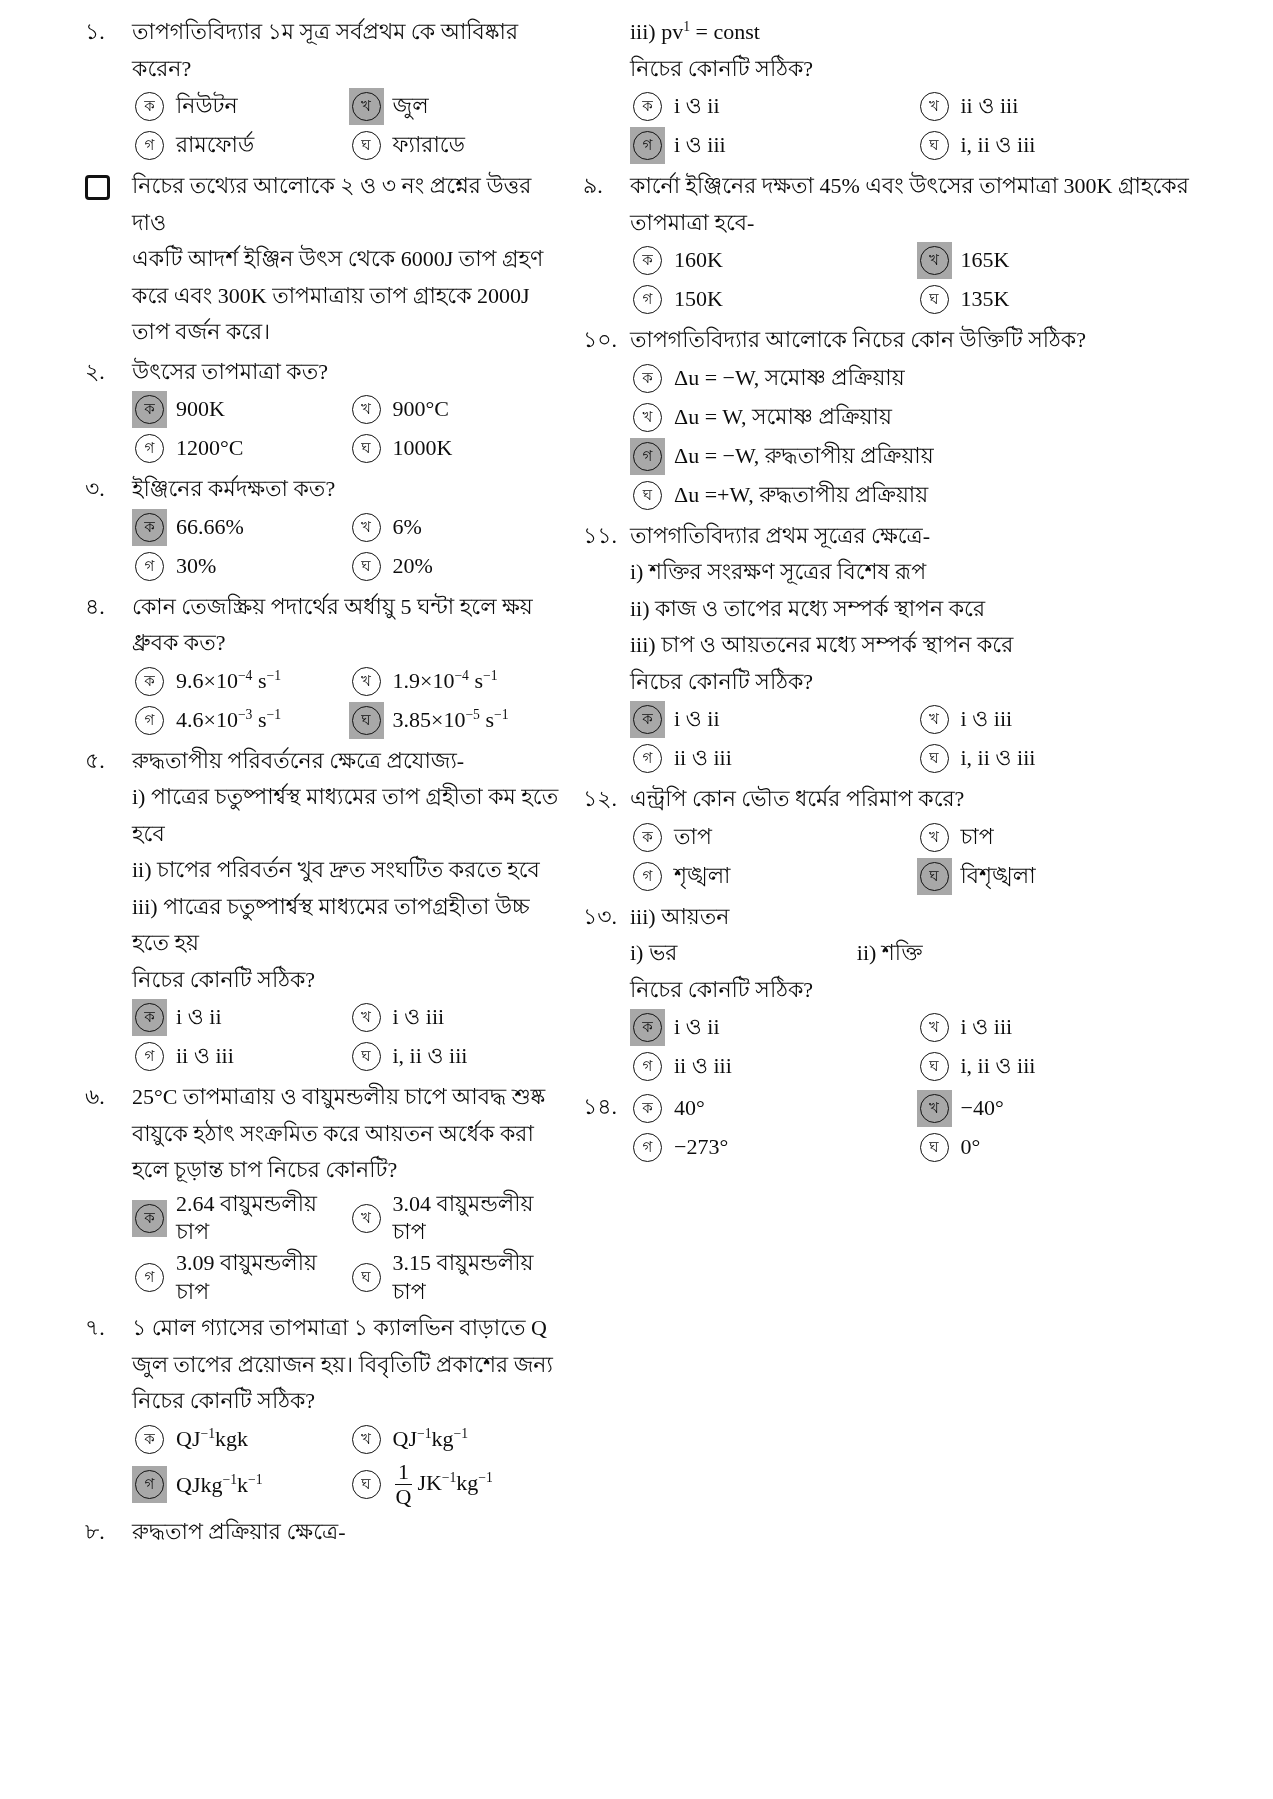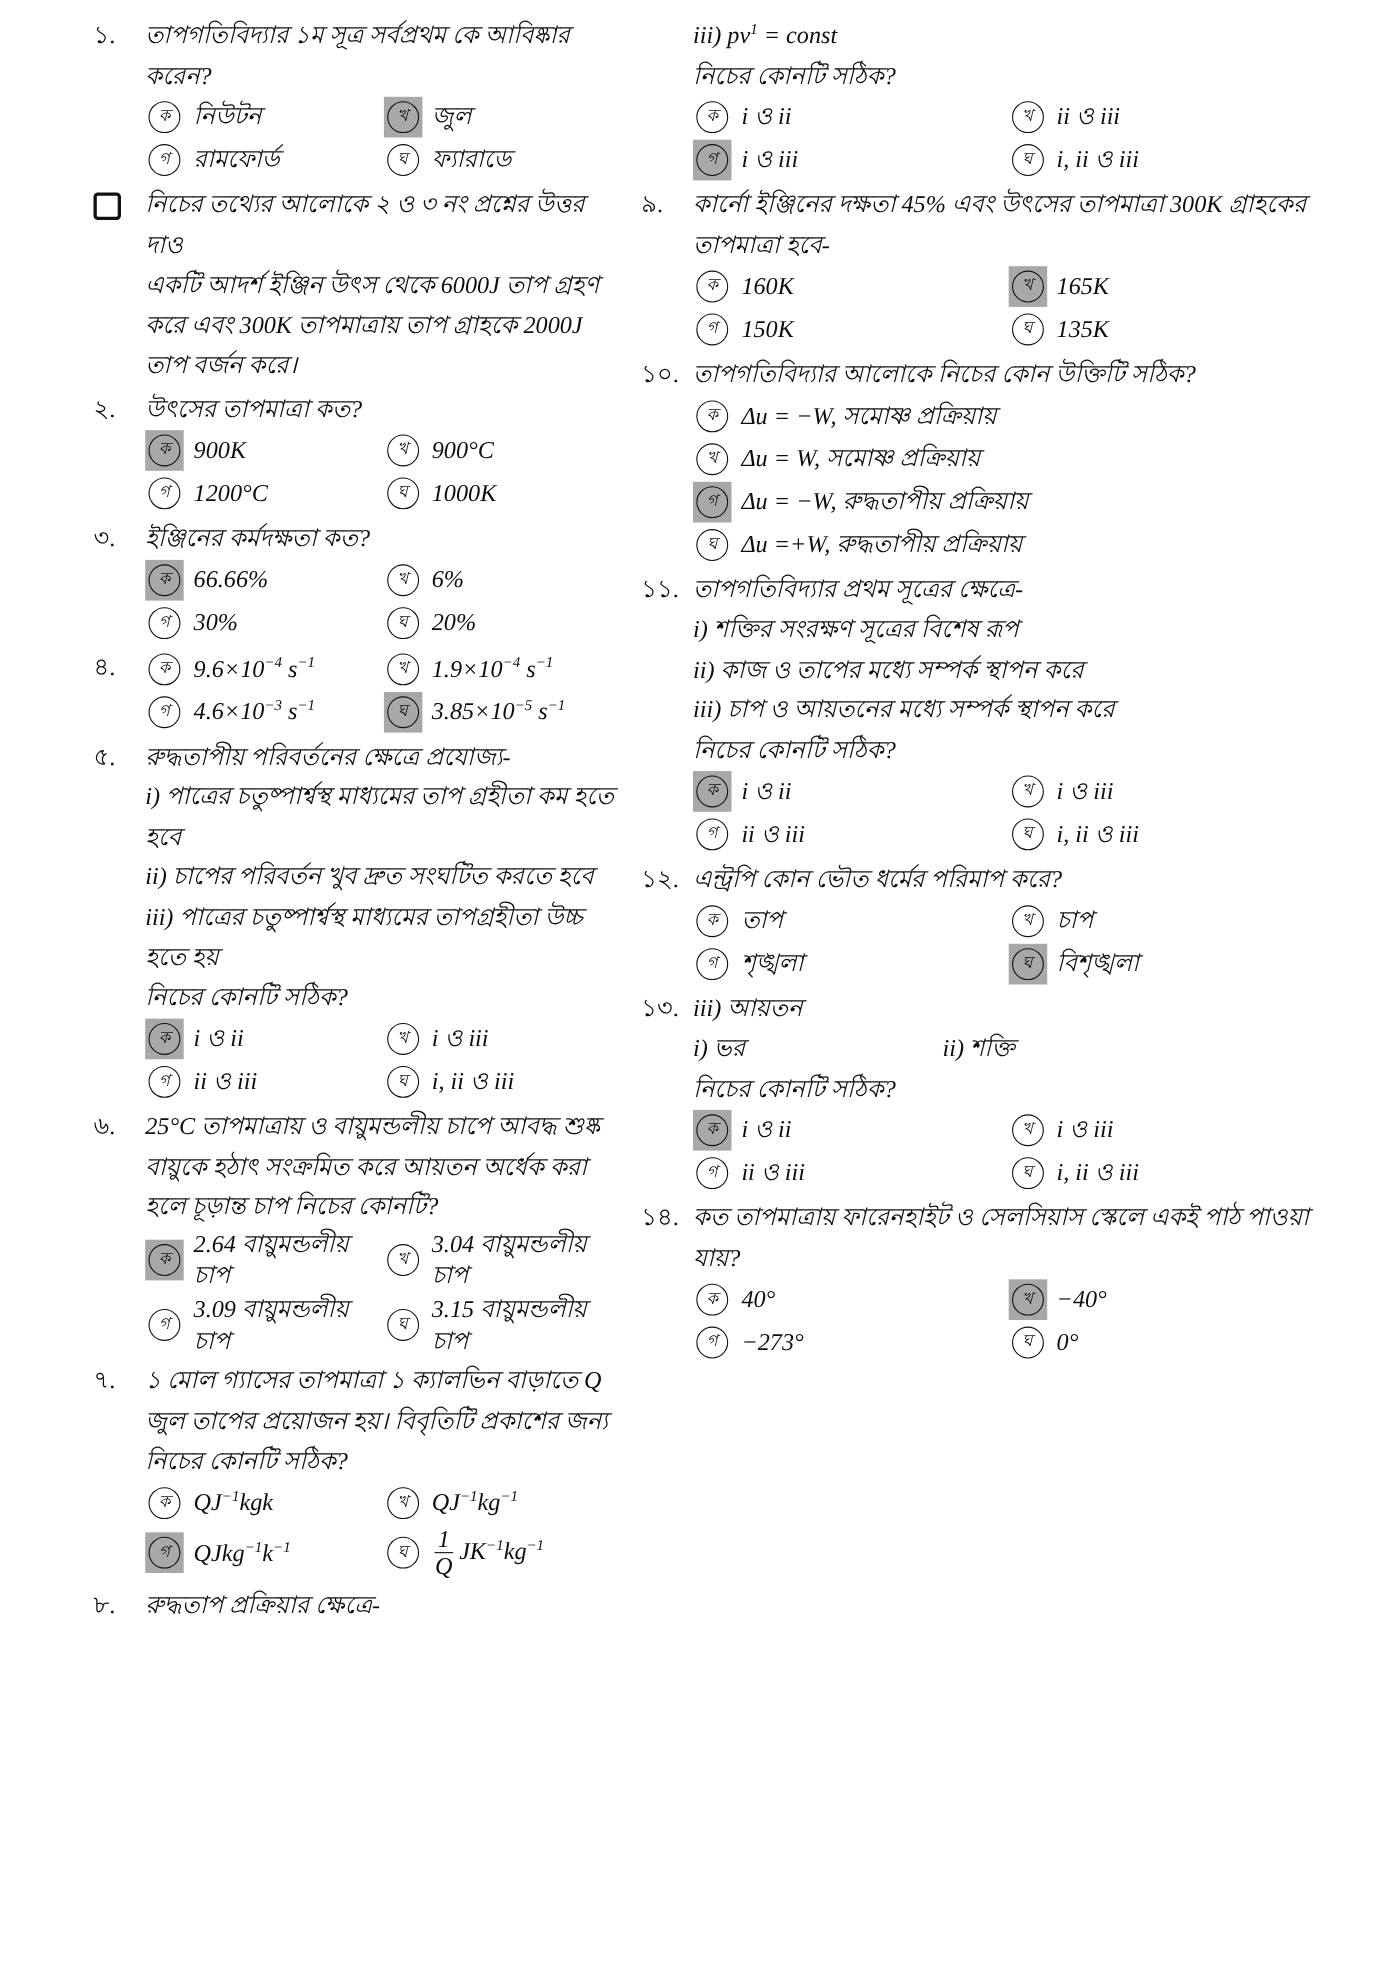--- a/index.html
+++ b/index.html
@@ -33,21 +33,21 @@
     background:#9c9c9c;border:2.5px solid #1a1a1a;border-radius:50%;
   }
 
   
   .content{display:flex;padding:14px 76px 40px 85px;gap:24px;}
   .col-left{width:474px;flex:none;}
   .col-right{flex:1;min-width:0;}
 
   .item{display:flex;margin-bottom:3px;}
   .qnum{width:47px;flex:none;font-size:22px;line-height:1.66;}
-  .qbody{flex:1;min-width:0;font-style:italic;}
+  .qbody{flex:1;min-width:0;}
   .qline{font-size:22px;line-height:1.66;}
   .qline.multi{display:flex;}
   .qline.multi .seg:first-child{width:40%;}
   .qline.multi .seg{display:block;}
 
   .sq{display:inline-block;width:19px;height:19px;border:3.2px solid #111;
       border-radius:4px;margin-top:7px;}
 
   .opts{display:grid;grid-template-columns:1fr 1fr;column-gap:6px;}
   .opts.stack{grid-template-columns:1fr;}
@@ -173,20 +173,21 @@
                   <span class="circ">ঘ</span>
                 </span>
                 <span class="ot">20%</span>
               </div>
             </div>
           </div>
         </div>
         <div class="item">
           <div class="qnum">৪.</div>
           <div class="qbody">
+            <div class="qline">কোন তেজস্ক্রিয় পদার্থের অর্ধায়ু 5 ঘন্টা হলে ক্ষয় ধ্রুবক কত?</div>
             <div class="opts">
               <div class="opt">
                 <span class="ol">
                   <span class="circ">ক</span>
                 </span>
                 <span class="ot">9.6×10<sup>−4</sup> s<sup>−1</sup></span>
               </div>
               <div class="opt">
                 <span class="ol">
                   <span class="circ">খ</span>
@@ -517,21 +518,20 @@
                   <span class="circ">ঘ</span>
                 </span>
                 <span class="ot">i, ii ও iii</span>
               </div>
             </div>
           </div>
         </div>
         <div class="item">
           <div class="qnum">১৪.</div>
           <div class="qbody">
-            <div class="qline">কত তাপমাত্রায় ফারেনহাইট ও সেলসিয়াস স্কেলে একই পাঠ পাওয়া যায়?</div>
             <div class="opts">
               <div class="opt">
                 <span class="ol">
                   <span class="circ">ক</span>
                 </span>
                 <span class="ot">40°</span>
               </div>
               <div class="opt">
                 <span class="ol correct">
                   <span class="circ">খ</span>

